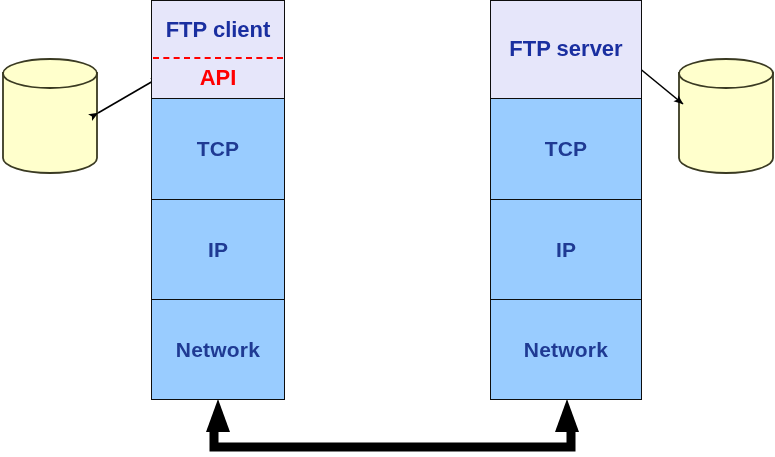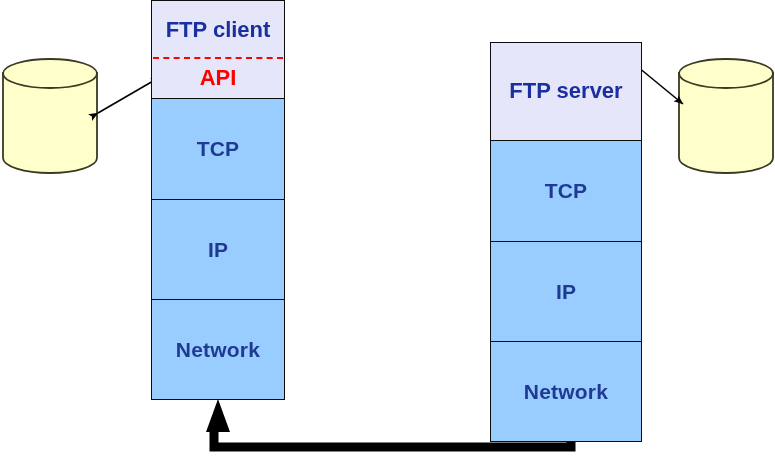--- a/index.html
+++ b/index.html
@@ -150,21 +150,21 @@
 
     <div class="layer net" style="left:0; top:199px; width:134px; height:101px;">
       <span class="layer-label">IP</span>
     </div>
 
     <div class="layer net" style="left:0; top:299px; width:134px; height:101px;">
       <span class="layer-label">Network</span>
     </div>
   </div>
 
-  <div class="stack" style="left:490px; top:0px; width:152px; height:400px;margin-top:42px;">
+  <div class="stack" style="left:490px; top:0px; width:152px; height:400px;">
 
     <div class="layer app" style="left:0; top:0; width:152px; height:99px;">
       <div class="app-inner">
         <div class="app-title centered">FTP server</div>
       </div>
     </div>
 
     <div class="layer net" style="left:0; top:98px; width:152px; height:102px;">
       <span class="layer-label">TCP</span>
     </div>

